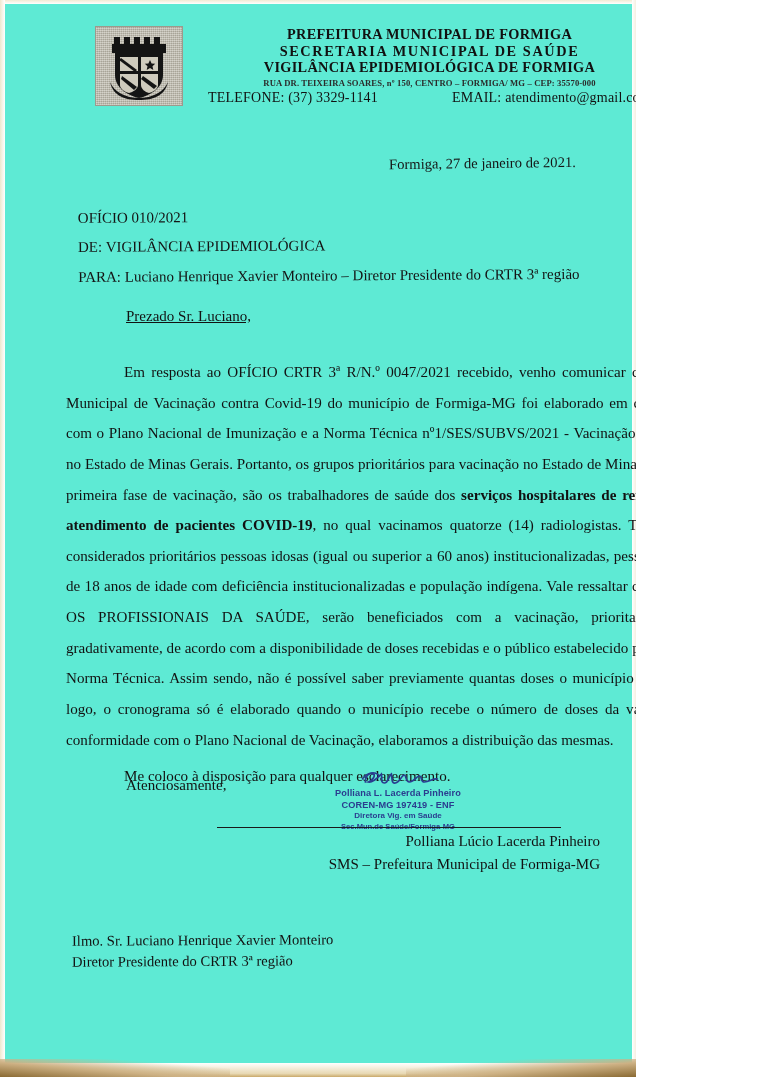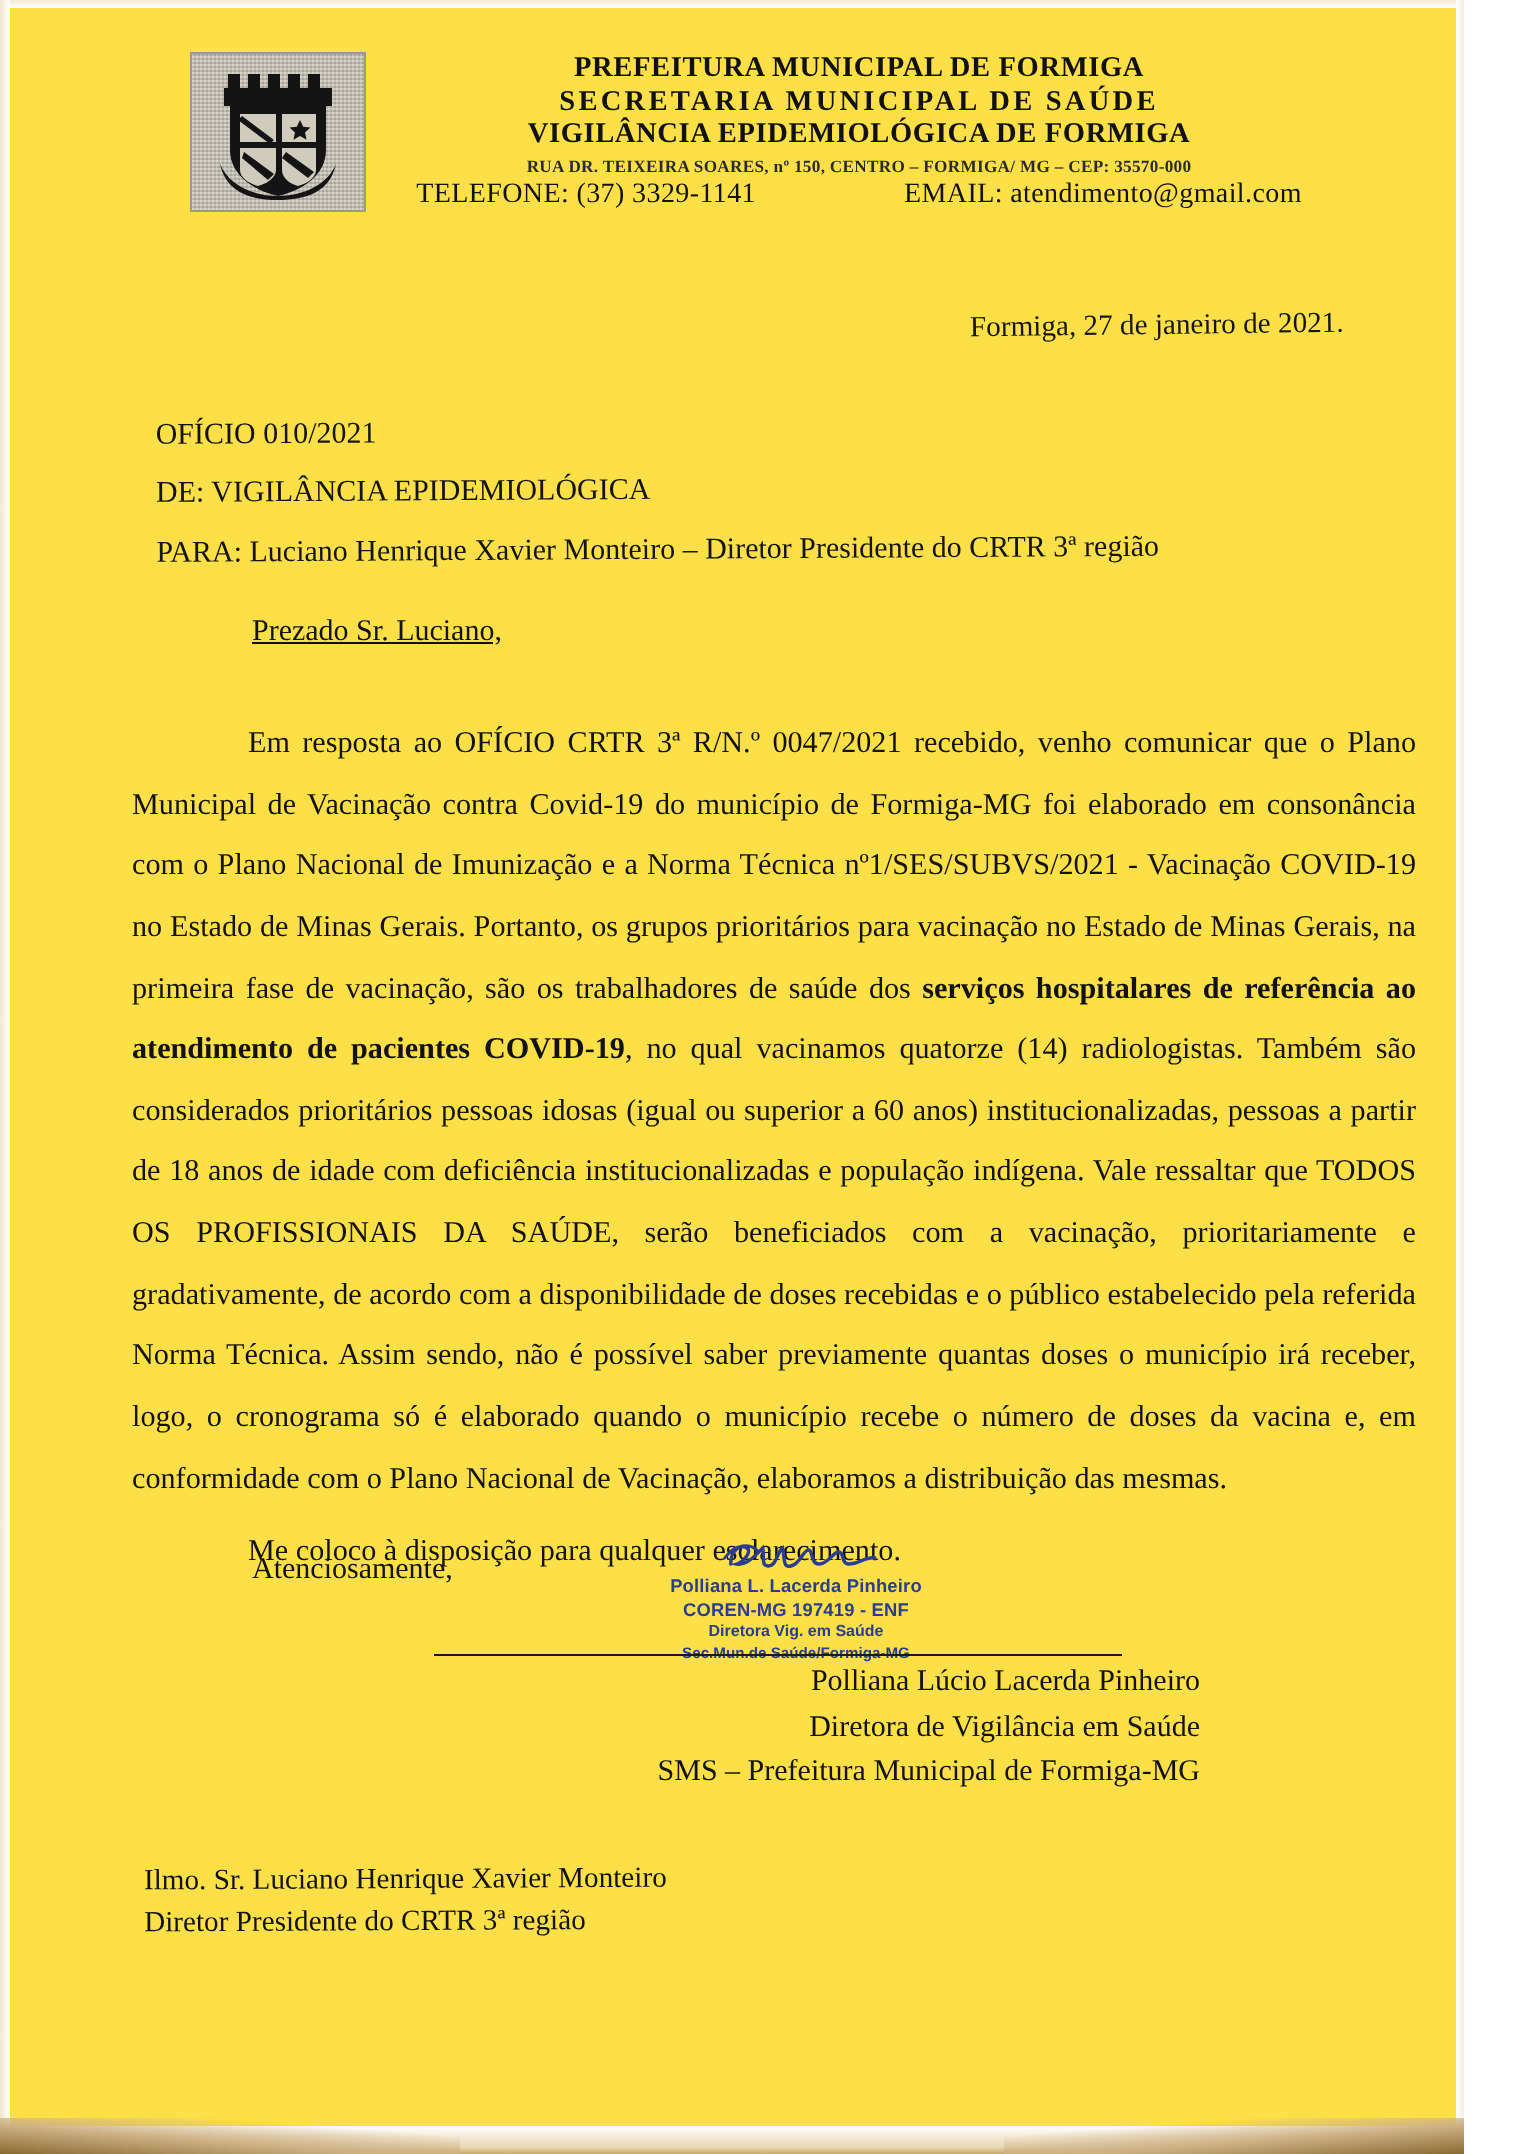--- a/index.html
+++ b/index.html
@@ -7,24 +7,24 @@
     margin: 0;
     padding: 0;
     background: #ffffff;
   }
   body {
     font-family: "Liberation Serif", "DejaVu Serif", serif;
   }
 
   #page {
     position: relative;
-    width: 732px;
+    width: 636px;
     height: 1077px;
     overflow: hidden;
-    background: #fde047;
+    background: #5eead4;
     
     box-sizing: border-box;
   }
 
   
   .scan-edge {
     position: absolute;
     pointer-events: none;
   }
   .scan-edge.left {
@@ -285,21 +285,20 @@
     <div class="s1">Polliana L. Lacerda Pinheiro</div>
     <div class="s2">COREN-MG 197419 - ENF</div>
     <div class="s3">Diretora Vig. em Saúde</div>
     <div class="s4">Sec.Mun.de Saúde/Formiga-MG</div>
   </div>
 
   <div class="sig-rule"></div>
 
   <div class="sig-names">
     <div>Polliana Lúcio Lacerda Pinheiro</div>
-    <div>Diretora de Vigilância em Saúde</div>
     <div>SMS – Prefeitura Municipal de Formiga-MG</div>
   </div>
 
   <div class="footer">
     <div>Ilmo. Sr. Luciano Henrique Xavier Monteiro</div>
     <div>Diretor Presidente do CRTR 3ª região</div>
   </div>
 
 </div>
 

